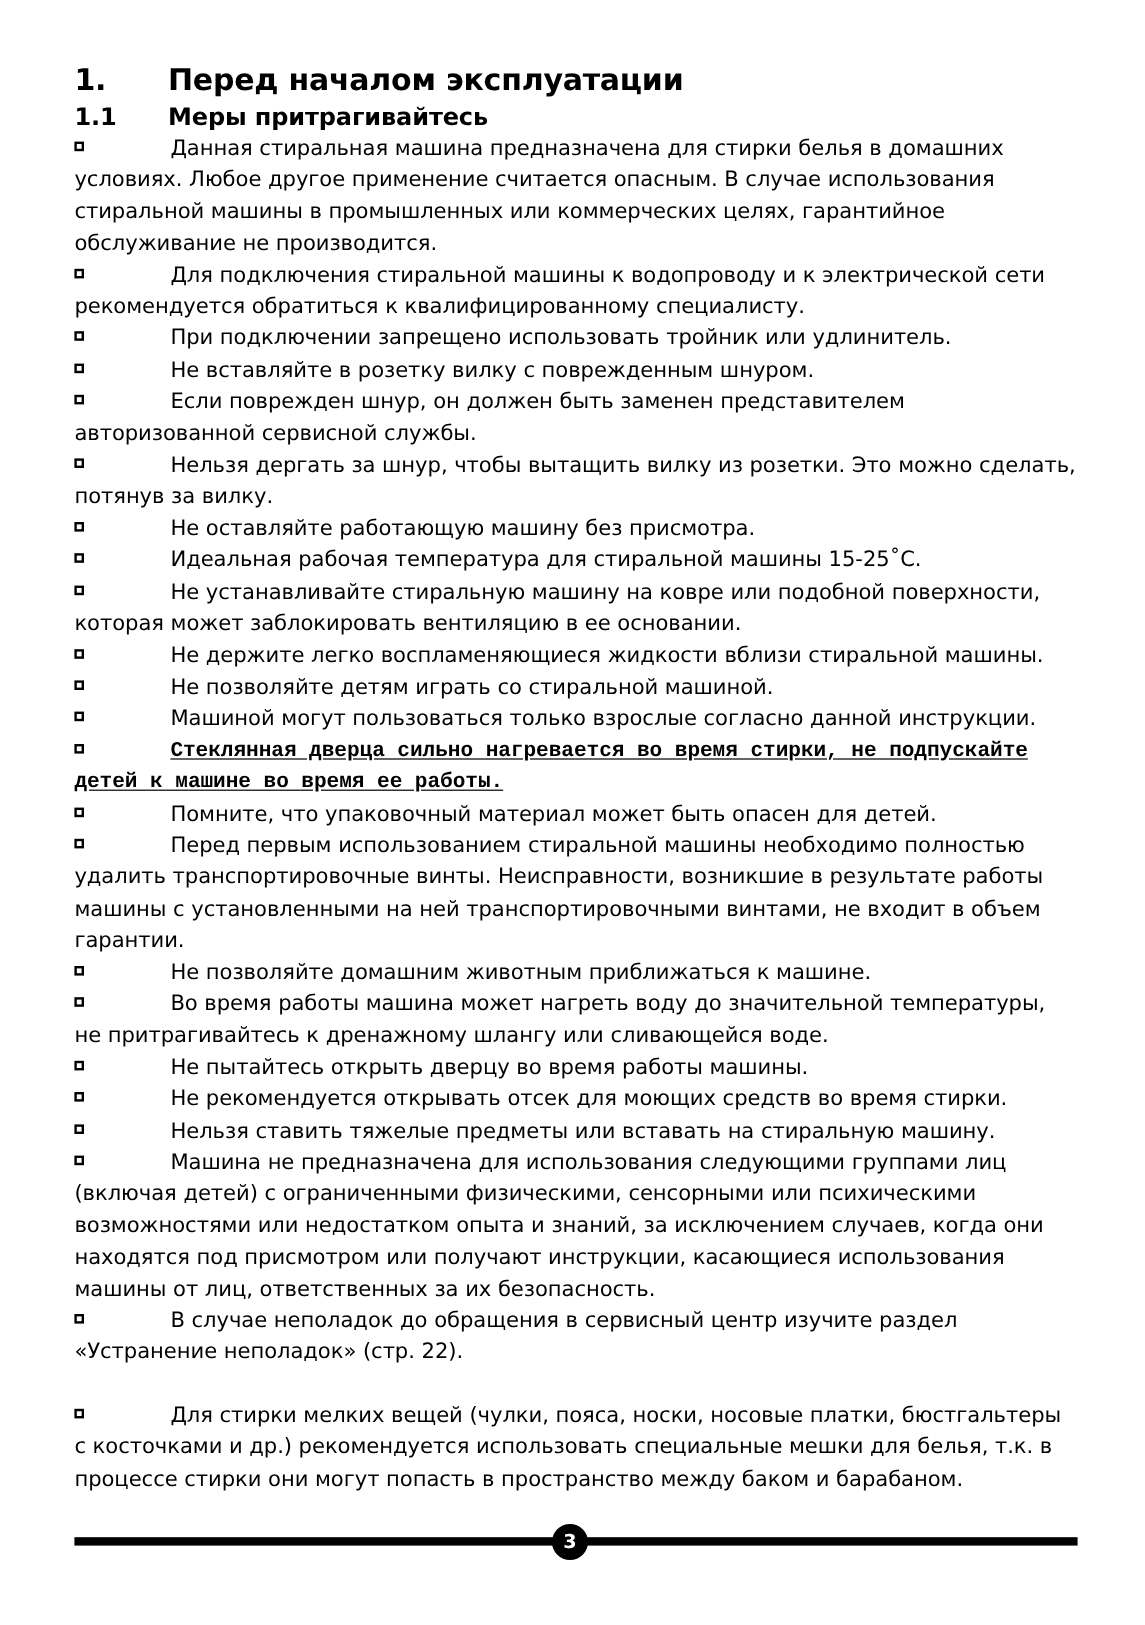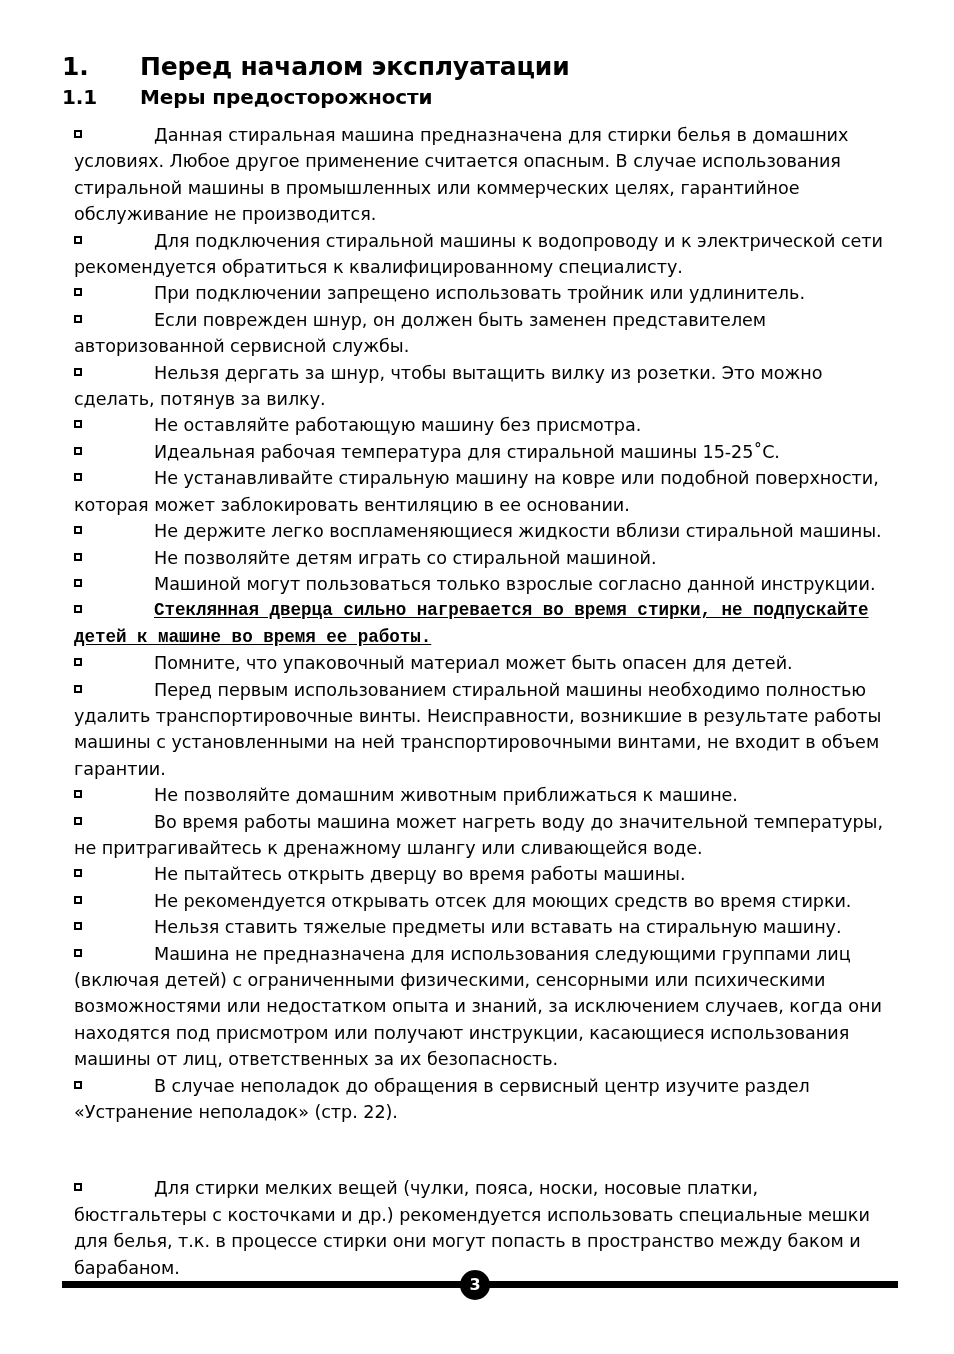--- a/index.html
+++ b/index.html
@@ -41,21 +41,21 @@
     font-weight: bold;
     line-height: 25px;
     letter-spacing: -0.1px;
     margin: 0 0 1px 0;
   }
   .h2 .num { width: 78px; flex: 0 0 78px; }
 
   .spacer { height: 26px; }
 
   
-  .list { margin: 12px; padding: 0; list-style: none; }
+  .list { margin: 0; padding: 0; list-style: none; }
   .li {
     position: relative;
     font-size: 17.6px;
     line-height: 26.4px;
     text-align: left;
     padding-left: 0;
     margin: 0;
     letter-spacing: -0.05px;
   }
   .li .marker {
@@ -126,35 +126,39 @@
 
   <div class="content">
 
     <div class="h1">
       <span class="num">1.</span>
       <span>Перед началом эксплуатации</span>
     </div>
 
     <div class="h2">
       <span class="num">1.1</span>
-      <span>Меры предосторожности</span>
+      <span>Меры притрагивайтесь</span>
     </div>
 
     <ul class="list">
       <li class="li">
           <span class="marker"><i></i></span>
           <span class="txt">Данная стиральная машина предназначена для стирки белья в домашних условиях. Любое другое применение считается опасным. В случае использования стиральной машины в промышленных или коммерческих целях, гарантийное обслуживание не производится.</span>
         </li>
       <li class="li">
           <span class="marker"><i></i></span>
           <span class="txt">Для подключения стиральной машины к водопроводу и к электрической сети рекомендуется обратиться к квалифицированному специалисту.</span>
         </li>
       <li class="li">
           <span class="marker"><i></i></span>
           <span class="txt">При подключении запрещено использовать тройник или удлинитель.</span>
+        </li>
+      <li class="li">
+          <span class="marker"><i></i></span>
+          <span class="txt">Не вставляйте в розетку вилку с поврежденным шнуром.</span>
         </li>
       <li class="li">
           <span class="marker"><i></i></span>
           <span class="txt">Если поврежден шнур, он должен быть заменен представителем авторизованной сервисной службы.</span>
         </li>
       <li class="li">
           <span class="marker"><i></i></span>
           <span class="txt">Нельзя дергать за шнур, чтобы вытащить вилку из розетки. Это можно сделать, потянув за вилку.</span>
         </li>
       <li class="li">

